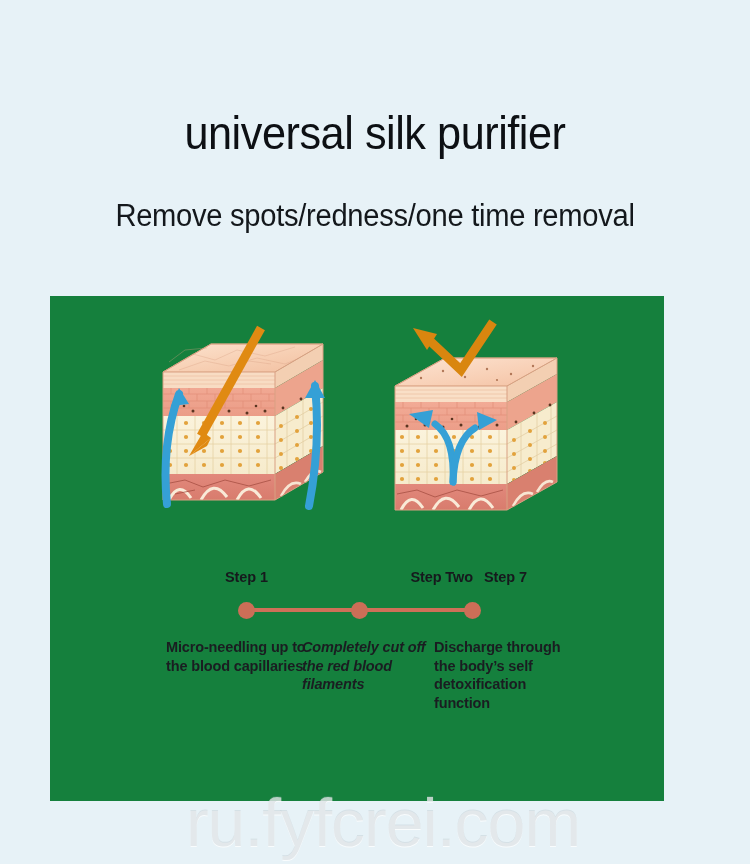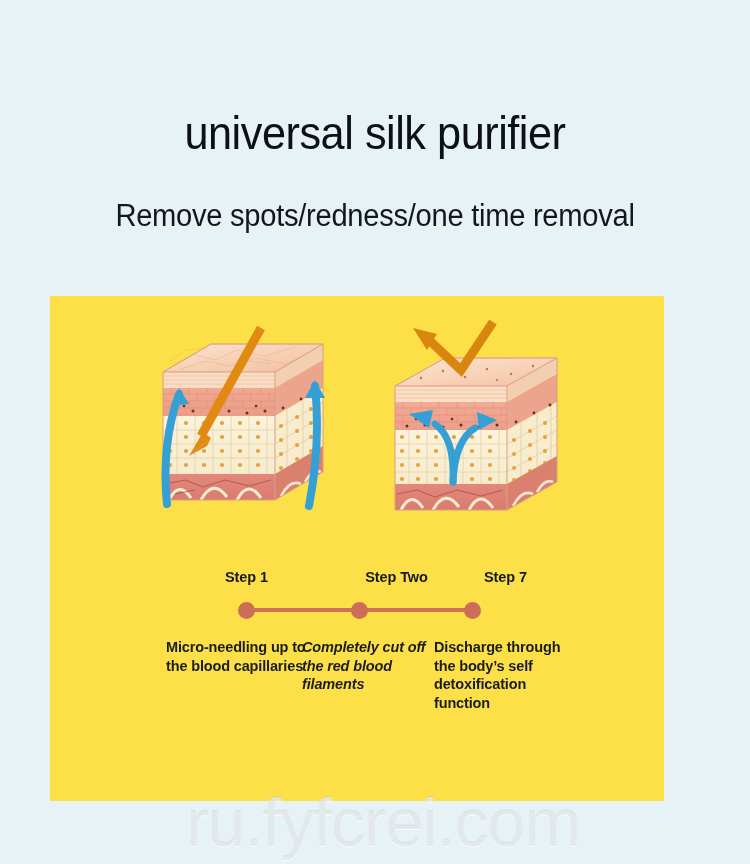--- a/index.html
+++ b/index.html
@@ -64,21 +64,21 @@
     white-space: nowrap;
   }
 
   
   .content-card {
     position: absolute;
     left: 50px;
     top: 296px;
     width: 650px;
     height: 505px;
-    background: #fde047;
+    background: #15803d;
   }
 
   
   .diagrams {
     position: absolute;
     left: 0;
     top: 0;
     width: 650px;
     height: 255px;
   }
@@ -141,21 +141,21 @@
     top: 0;
     width: 165px;
     font-size: 14.5px;
     line-height: 18px;
     font-weight: 700;
     color: #16191d;
     text-align: center;
     letter-spacing: -0.1px;
   }
   .step-col-1 .step-label { left: 0px; }
-  .step-col-2 .step-label { left: 12px; }
+  .step-col-2 .step-label { left: 6px; text-align: right; }
   .step-col-3 .step-label { left: -4px; }
 
   .step-desc {
     position: absolute;
     top: 70px;
     width: 143px;
     font-size: 14.5px;
     line-height: 18.5px;
     font-weight: 700;
     color: #1a1d21;

